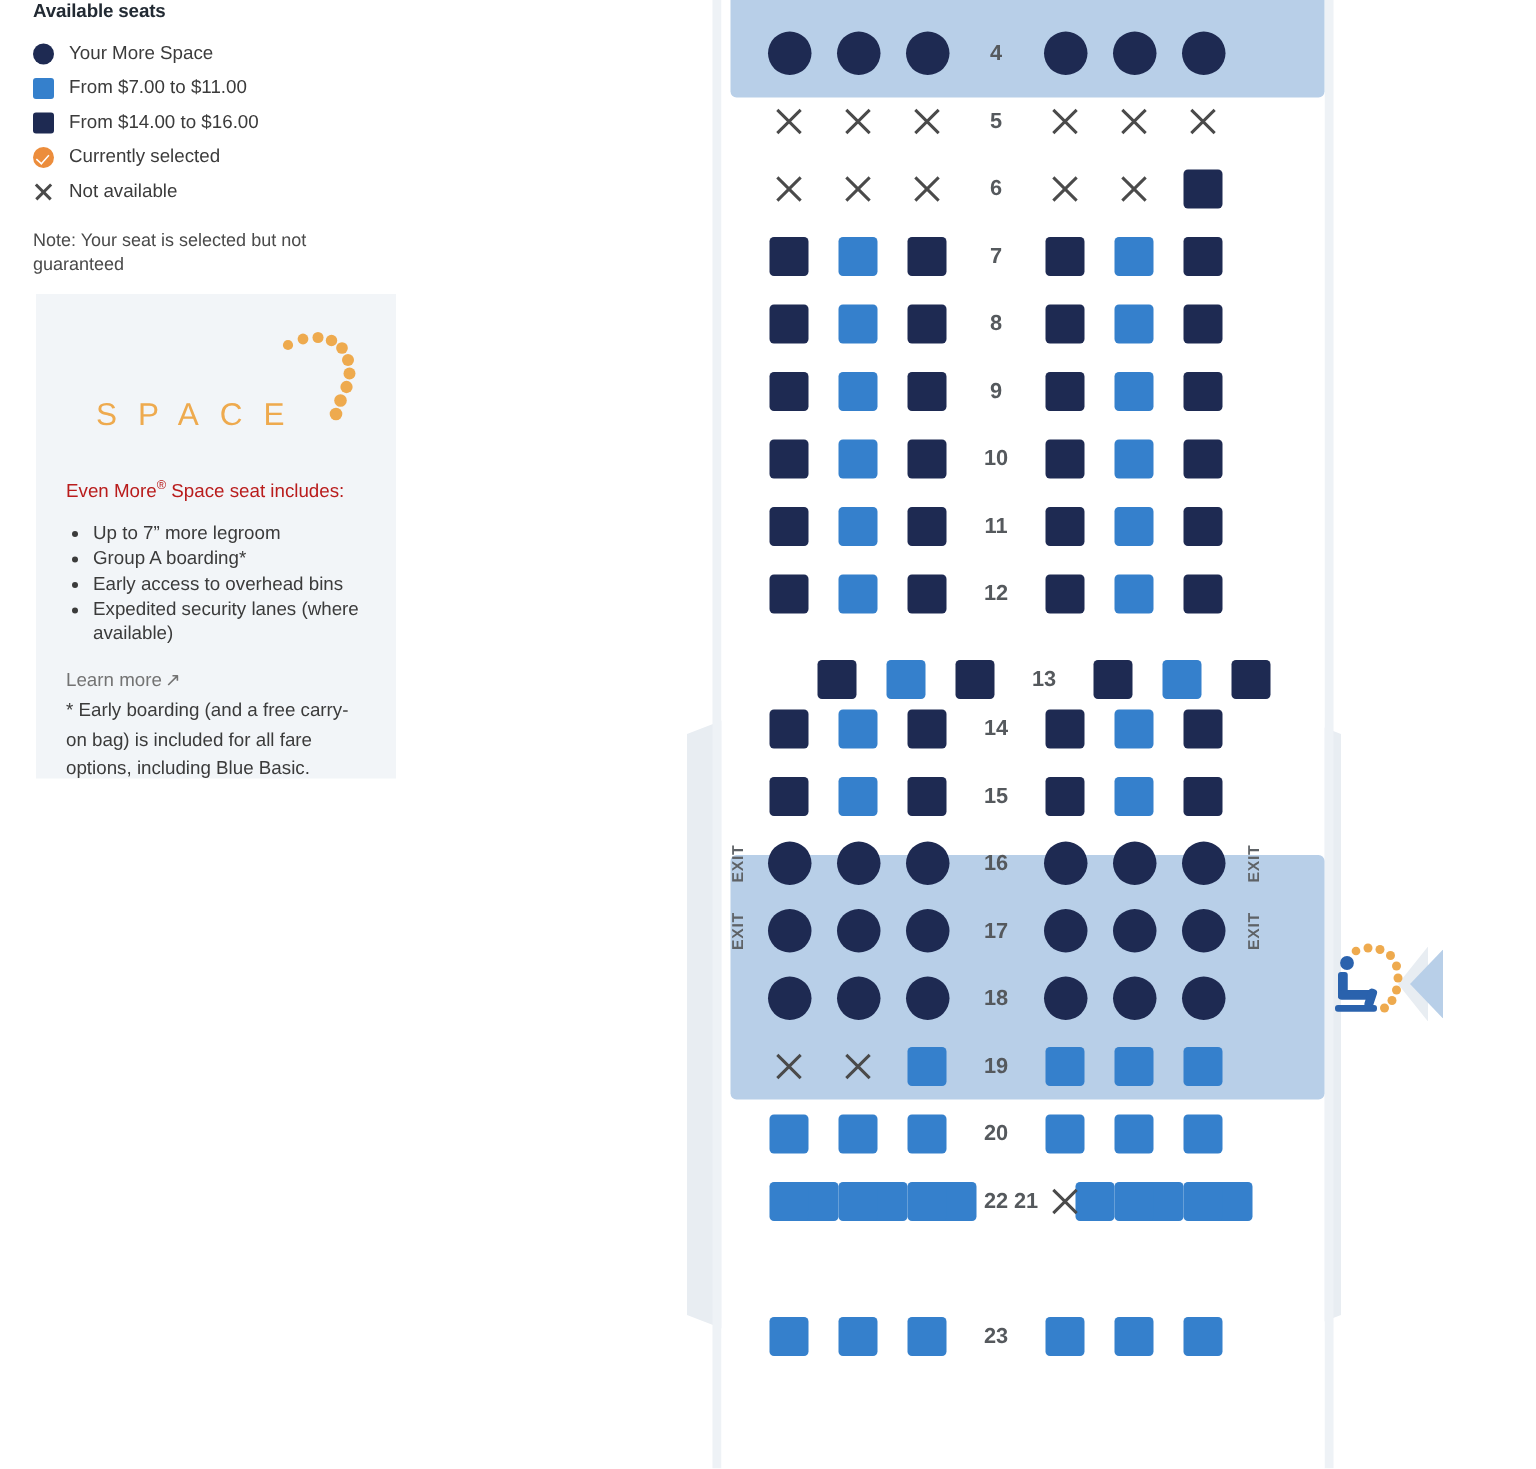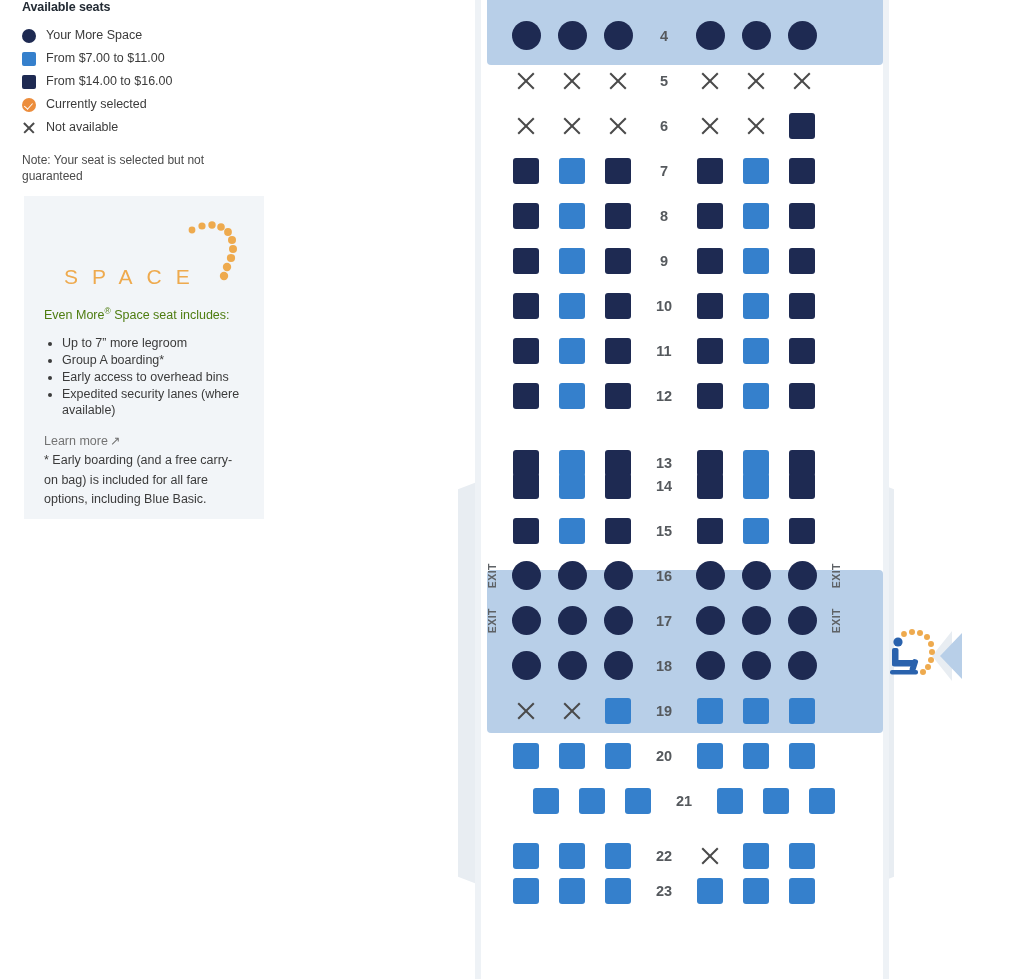--- a/index.html
+++ b/index.html
@@ -148,23 +148,23 @@
   }
   .ems-arc {
     position: absolute;
     right: 4px;
     top: 4px;
     width: 60px;
     height: 80px;
   }
   .ems-body {
     font-size: 12.5px;
-    color: #4d7c0f;
+    color: #b91c1c;
     line-height: 1.3;
-    margin-top: 6px;
+    margin-top: 18px;
   }
   .ems-sup { font-size: 8.5px; vertical-align: super; }
   .ems-bullets {
     margin: 12px 0 0 0;
     padding-left: 18px;
     font-size: 12.5px;
     color: #3b3b3b;
     line-height: 1.28;
   }
   .ems-bullets li { margin-bottom: 1px; }
@@ -659,21 +659,21 @@
           <div class="seat-cell">
             <span class="seat standard"></span>
           </div>
           <div class="seat-cell">
             <span class="seat premium"></span>
           </div>
           <div class="exit-tag blank">
             <span>EXIT</span>
           </div>
         </div>
-        <div class="seat-row" style="top: 440px;">
+        <div class="seat-row" style="top: 430px; padding-left: 32px;">
           <div class="exit-tag blank">
             <span>EXIT</span>
           </div>
           <div class="seat-cell">
             <span class="seat premium"></span>
           </div>
           <div class="seat-cell">
             <span class="seat standard"></span>
           </div>
           <div class="seat-cell">
@@ -902,21 +902,21 @@
           <div class="seat-cell">
             <span class="seat standard"></span>
           </div>
           <div class="seat-cell">
             <span class="seat standard"></span>
           </div>
           <div class="exit-tag blank">
             <span>EXIT</span>
           </div>
         </div>
-        <div class="seat-row" style="top: 833px;">
+        <div class="seat-row" style="top: 778px;">
           <div class="exit-tag blank">
             <span>EXIT</span>
           </div>
           <div class="seat-cell">
             <span class="seat standard"></span>
           </div>
           <div class="seat-cell">
             <span class="seat standard"></span>
           </div>
           <div class="seat-cell">

